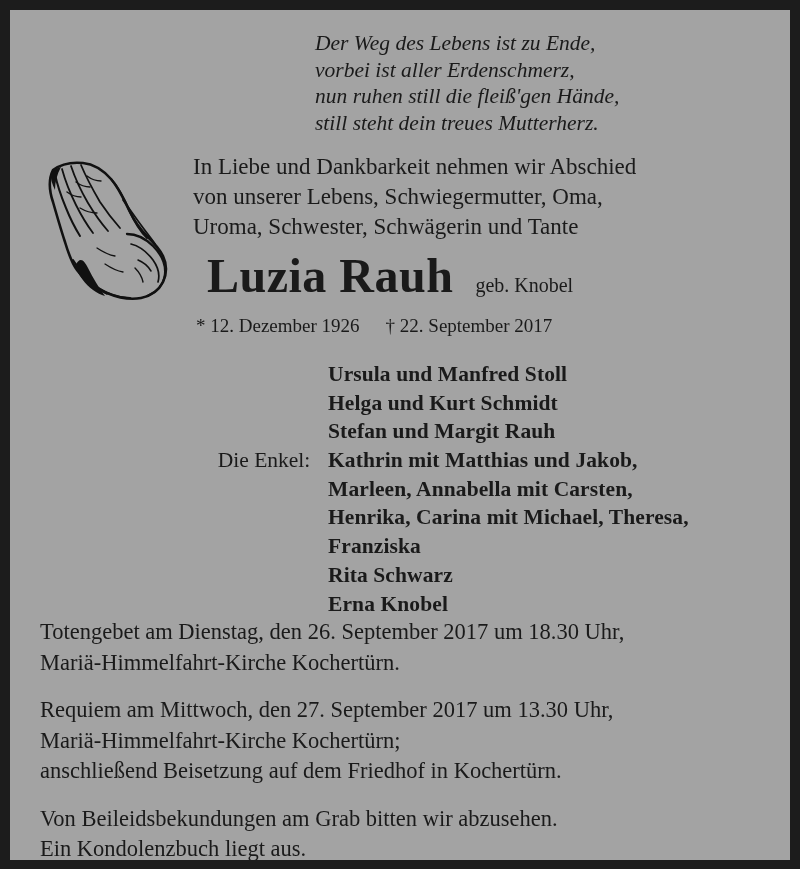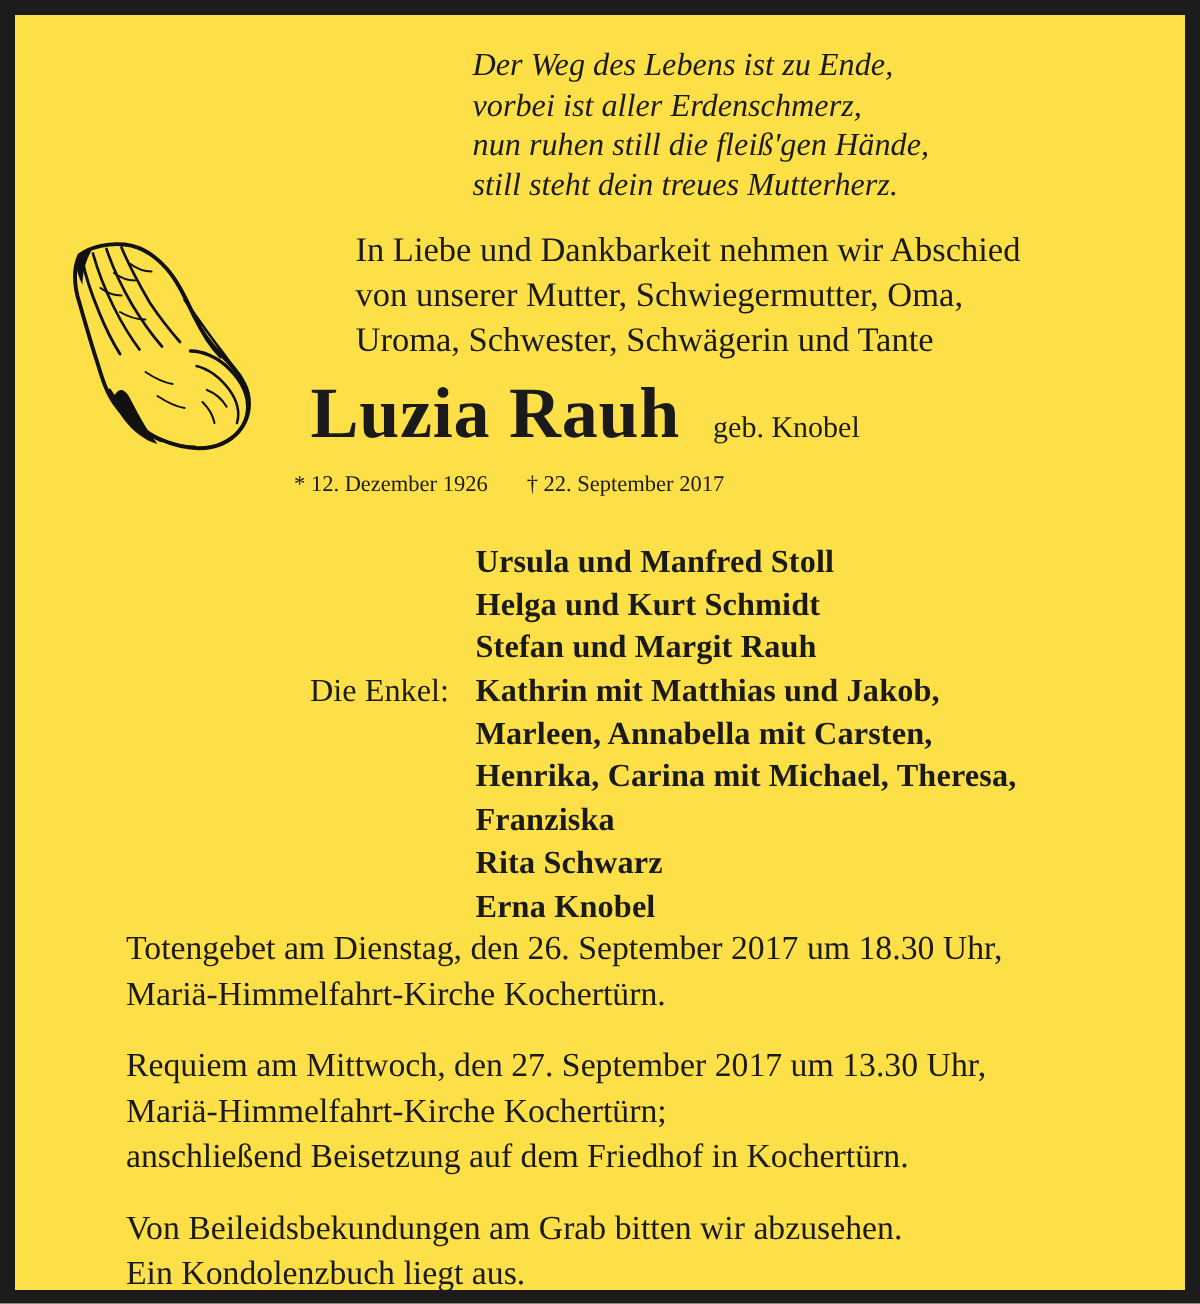--- a/index.html
+++ b/index.html
@@ -20,21 +20,21 @@
     width: 800px;
     height: 869px;
     box-sizing: border-box;
     background: #1c1c1c;
     padding: 10px 10px 9px 10px;
   }
   .inner {
     position: relative;
     width: 100%;
     height: 100%;
-    background: #fde047;
+    background: #a3a3a3;
     box-sizing: border-box;
     overflow: hidden;
   }
 
   
   .poem {
     position: absolute;
     left: 305px;
     top: 20px;
     font-style: italic;
@@ -55,21 +55,20 @@
   .hands svg { display: block; width: 100%; height: 100%; }
 
   
   .intro {
     position: absolute;
     left: 183px;
     top: 142px;
     font-size: 23px;
     line-height: 30px;
     white-space: nowrap;
-    margin-left: 44px;
   }
 
   
   .nameline {
     position: absolute;
     left: 197px;
     top: 238px;
     white-space: nowrap;
   }
   .name-main {
@@ -82,29 +81,29 @@
     font-size: 20px;
     font-weight: normal;
     margin-left: 22px;
   }
 
   
   .dates {
     position: absolute;
     left: 186px;
     top: 305px;
-    font-size: 15px;
+    font-size: 19px;
     white-space: nowrap;
   }
   .dates .gap { display: inline-block; width: 26px; }
 
   
   .survivors {
     position: absolute;
-    left: 179px;
+    left: 190px;
     top: 350px;
     font-size: 21.5px;
     line-height: 28.7px;
   }
   .srow { white-space: nowrap; height: 28.7px; }
   .slabel {
     display: inline-block;
     width: 128px;
     font-weight: normal;
     text-align: center;
@@ -117,21 +116,21 @@
   
   .services {
     position: absolute;
     left: 30px;
     top: 607px;
     font-size: 22.5px;
     line-height: 30.5px;
   }
   .para { margin-bottom: 17px; }
   .para:last-child { margin-bottom: 0; }
-  .para div { white-space: nowrap; margin-left: 44px; }
+  .para div { white-space: nowrap; }
 </style>
 </head>
 <body>
 
 <div class="notice">
   <div class="inner">
 
     <div class="poem">
       <div>Der Weg des Lebens ist zu Ende,</div>
       <div>vorbei ist aller Erdenschmerz,</div>
@@ -178,21 +177,21 @@
 
         <path d="M40 118 C44 128 50 136 58 142 C62 145 66 147 70 148
                  C64 140 58 130 53 120 C49 112 45 108 40 118 Z" fill="#111111"></path>
 
         <path d="M16 24 C18 22 22 20 26 19 C22 26 20 34 20 42 C17 36 15 30 16 24 Z" fill="#111111"></path>
       </svg>
     </div>
 
     <div class="intro">
       <div>In Liebe und Dankbarkeit nehmen wir Abschied</div>
-      <div>von unserer Mutter, Schwiegermutter, Oma,</div>
+      <div>von unserer Lebens, Schwiegermutter, Oma,</div>
       <div>Uroma, Schwester, Schwägerin und Tante</div>
     </div>
 
     <div class="nameline">
       <span class="name-main">Luzia Rauh</span><span class="name-nee">geb. Knobel</span>
     </div>
 
     <div class="dates">
       <span>*</span>
       <span>12. Dezember 1926</span><span class="gap"></span><span>†</span>

